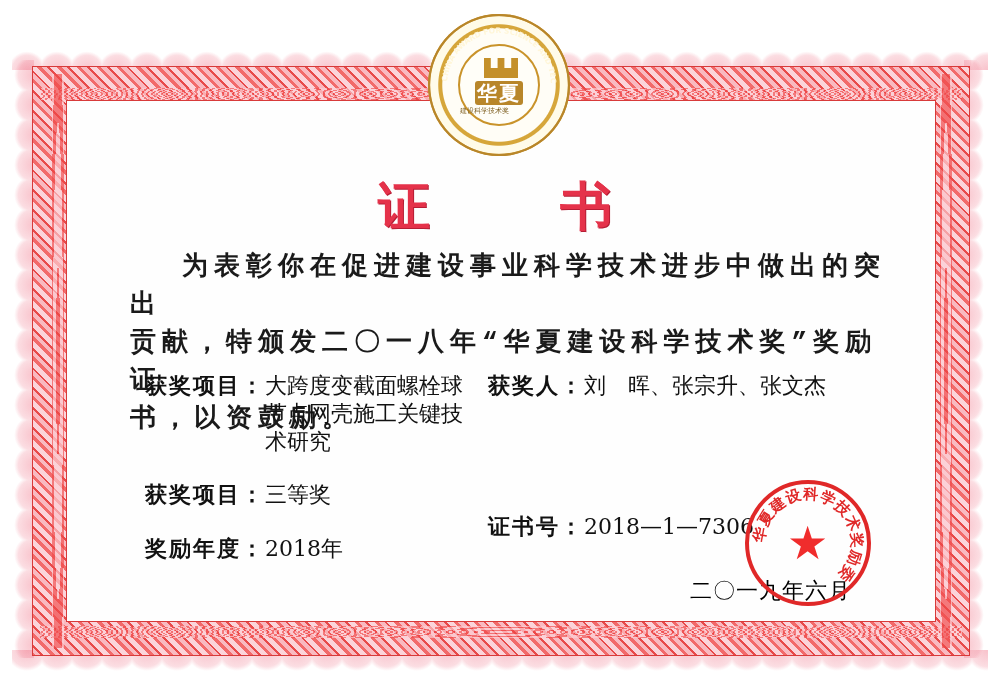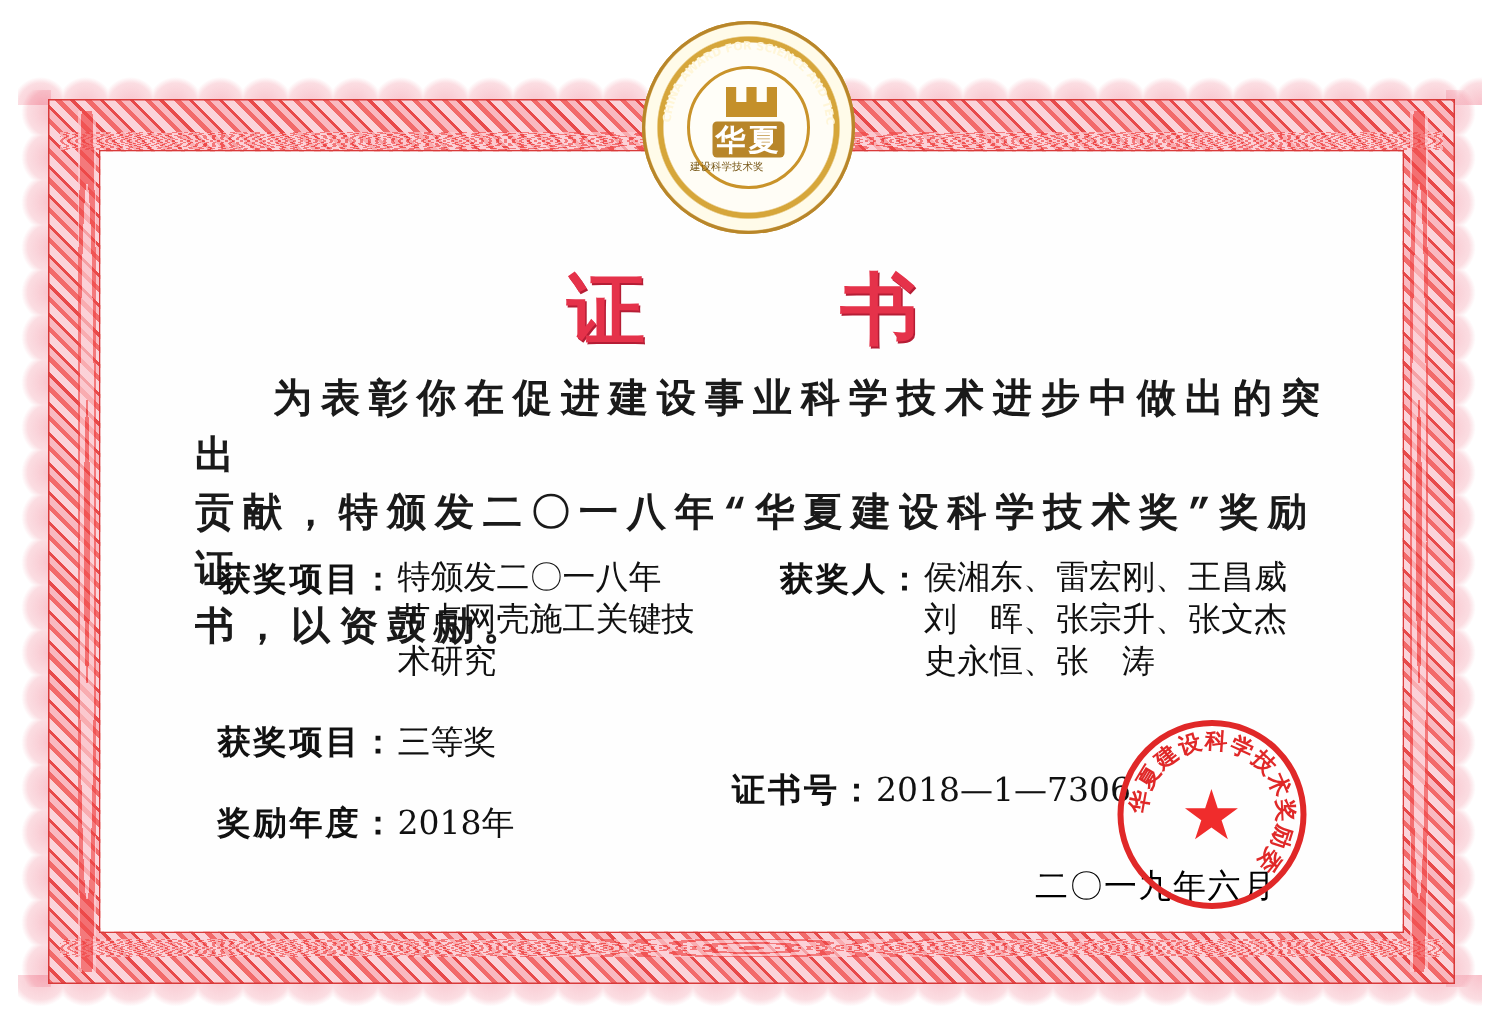--- a/index.html
+++ b/index.html
@@ -105,31 +105,29 @@
   <div class="title r">书</div>
 
   <div class="body-text">
     <div><span class="indent"></span><span>为表彰你在促进建设事业科学技术进步中做出的突出</span></div>
     <div>贡献，特颁发二〇一八年“华夏建设科学技术奖”奖励证</div>
     <div>书，以资鼓励。</div>
   </div>
 
   <div class="field" style="left:145px; top:372px;">
     <span class="lbl">获奖项目：</span><span class="val-block">
-      <span class="val-line">特颁发二〇一八年</span>
+      <span class="val-line">大跨度变截面螺栓球</span>
       <span class="val-line">节点网壳施工关键技</span>
       <span class="val-line">术研究</span>
     </span>
   </div>
 
-  <div class="field" style="left:488px; top:372px;margin-left:32px;">
+  <div class="field" style="left:488px; top:372px;">
     <span class="lbl">获奖人：</span><span class="val-block">
-      <span class="val-line">侯湘东、雷宏刚、王昌威</span>
       <span class="val-line">刘　晖、张宗升、张文杰</span>
-      <span class="val-line">史永恒、张　涛</span>
     </span>
   </div>
 
   <div class="field" style="left:145px; top:481px;">
     <span class="lbl">获奖项目：</span><span>三等奖</span>
   </div>
 
   <div class="field" style="left:145px; top:535px;">
     <span class="lbl">奖励年度：</span><span>2018年</span>
   </div>

